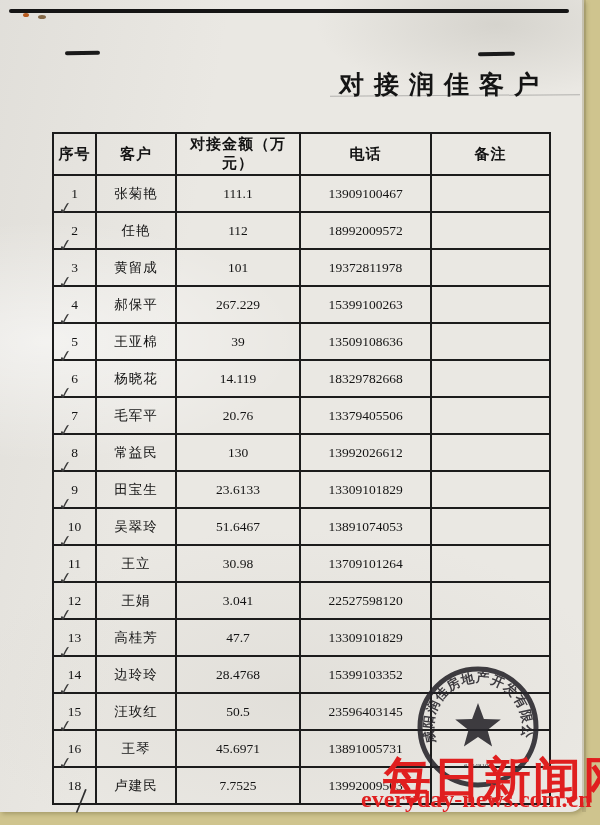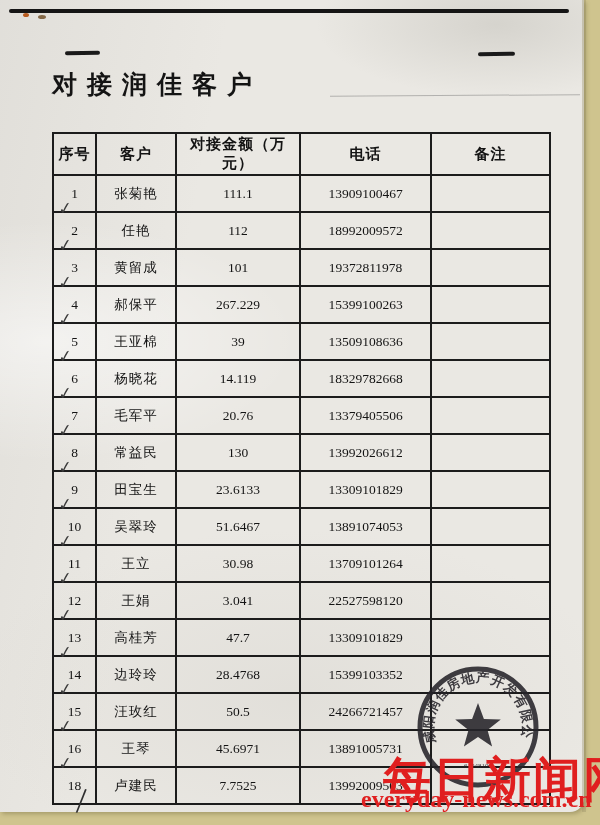--- a/index.html
+++ b/index.html
@@ -29,21 +29,21 @@
   .staple-right{left:478px;top:52px;width:37px;transform:rotate(-1deg);}
   .speck{position:absolute;border-radius:50%;}
   .speck.s1{left:23px;top:13px;width:6px;height:4px;background:#b65a1e;}
   .speck.s2{left:38px;top:15px;width:8px;height:4px;background:#6b4a20;opacity:.8;}
   .pencil-line{
     position:absolute;left:330px;top:95px;width:250px;height:1px;
     background:rgba(110,110,110,.45);transform:rotate(-.4deg);
   }
   .page-title{
     position:absolute;left:52px;top:68px;width:497px;margin:0;
-    text-align:left;font-size:25px;font-weight:bold;color:#141414;
+    text-align:right;font-size:25px;font-weight:bold;color:#141414;
     letter-spacing:10px;font-family:"Liberation Serif","DejaVu Serif",serif;
   }
   table.doc{
     position:absolute;left:52px;top:132px;width:497px;
     border-collapse:collapse;table-layout:fixed;
     color:#141414;
   }
   table.doc th,table.doc td{
     border:2px solid #1c1c1c;text-align:center;vertical-align:middle;
     padding:0;overflow:visible;position:relative;
@@ -204,21 +204,21 @@
           <td class="c-no"><span class="no">14</span><span class="mark check">✓</span></td>
           <td class="c-name">边玲玲</td>
           <td class="c-amt">28.4768</td>
           <td class="c-ph">15399103352</td>
           <td class="c-rm"></td>
         </tr>
         <tr>
           <td class="c-no"><span class="no">15</span><span class="mark check">✓</span></td>
           <td class="c-name">汪玫红</td>
           <td class="c-amt">50.5</td>
-          <td class="c-ph">24266721457</td>
+          <td class="c-ph">23596403145</td>
           <td class="c-rm"></td>
         </tr>
         <tr>
           <td class="c-no"><span class="no">16</span><span class="mark check">✓</span></td>
           <td class="c-name">王琴</td>
           <td class="c-amt">45.6971</td>
           <td class="c-ph">13891005731</td>
           <td class="c-rm"></td>
         </tr>
         <tr>

